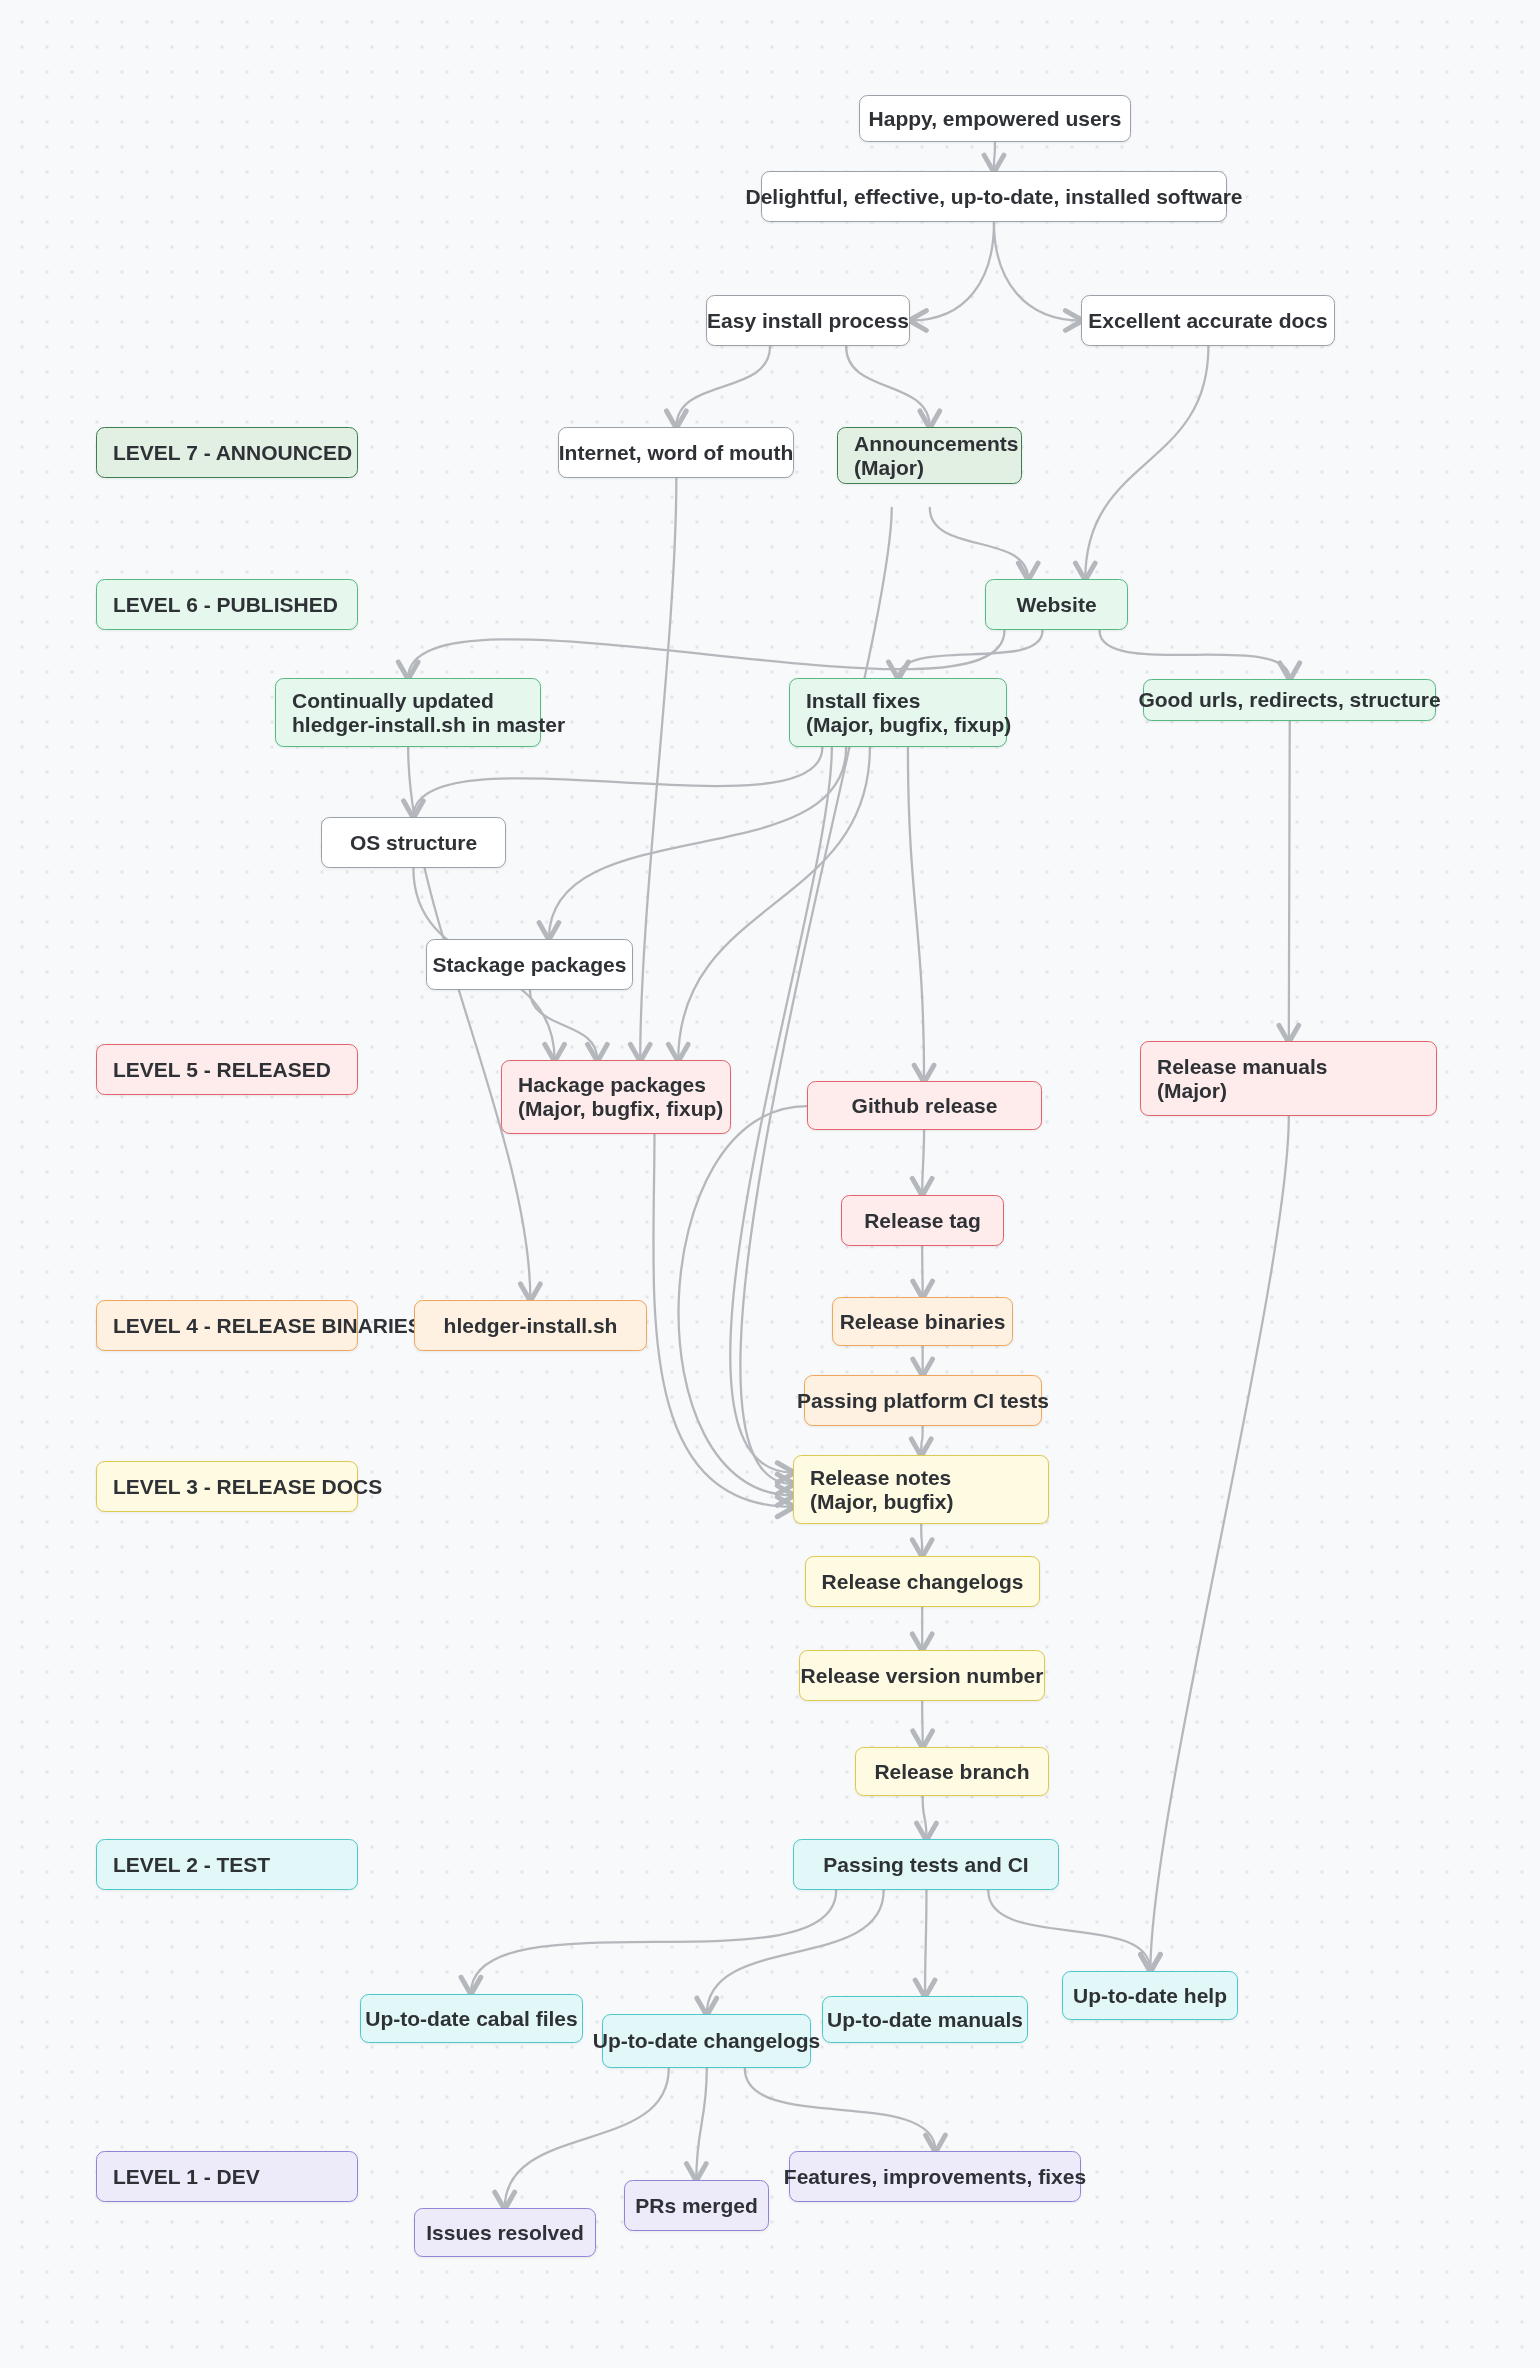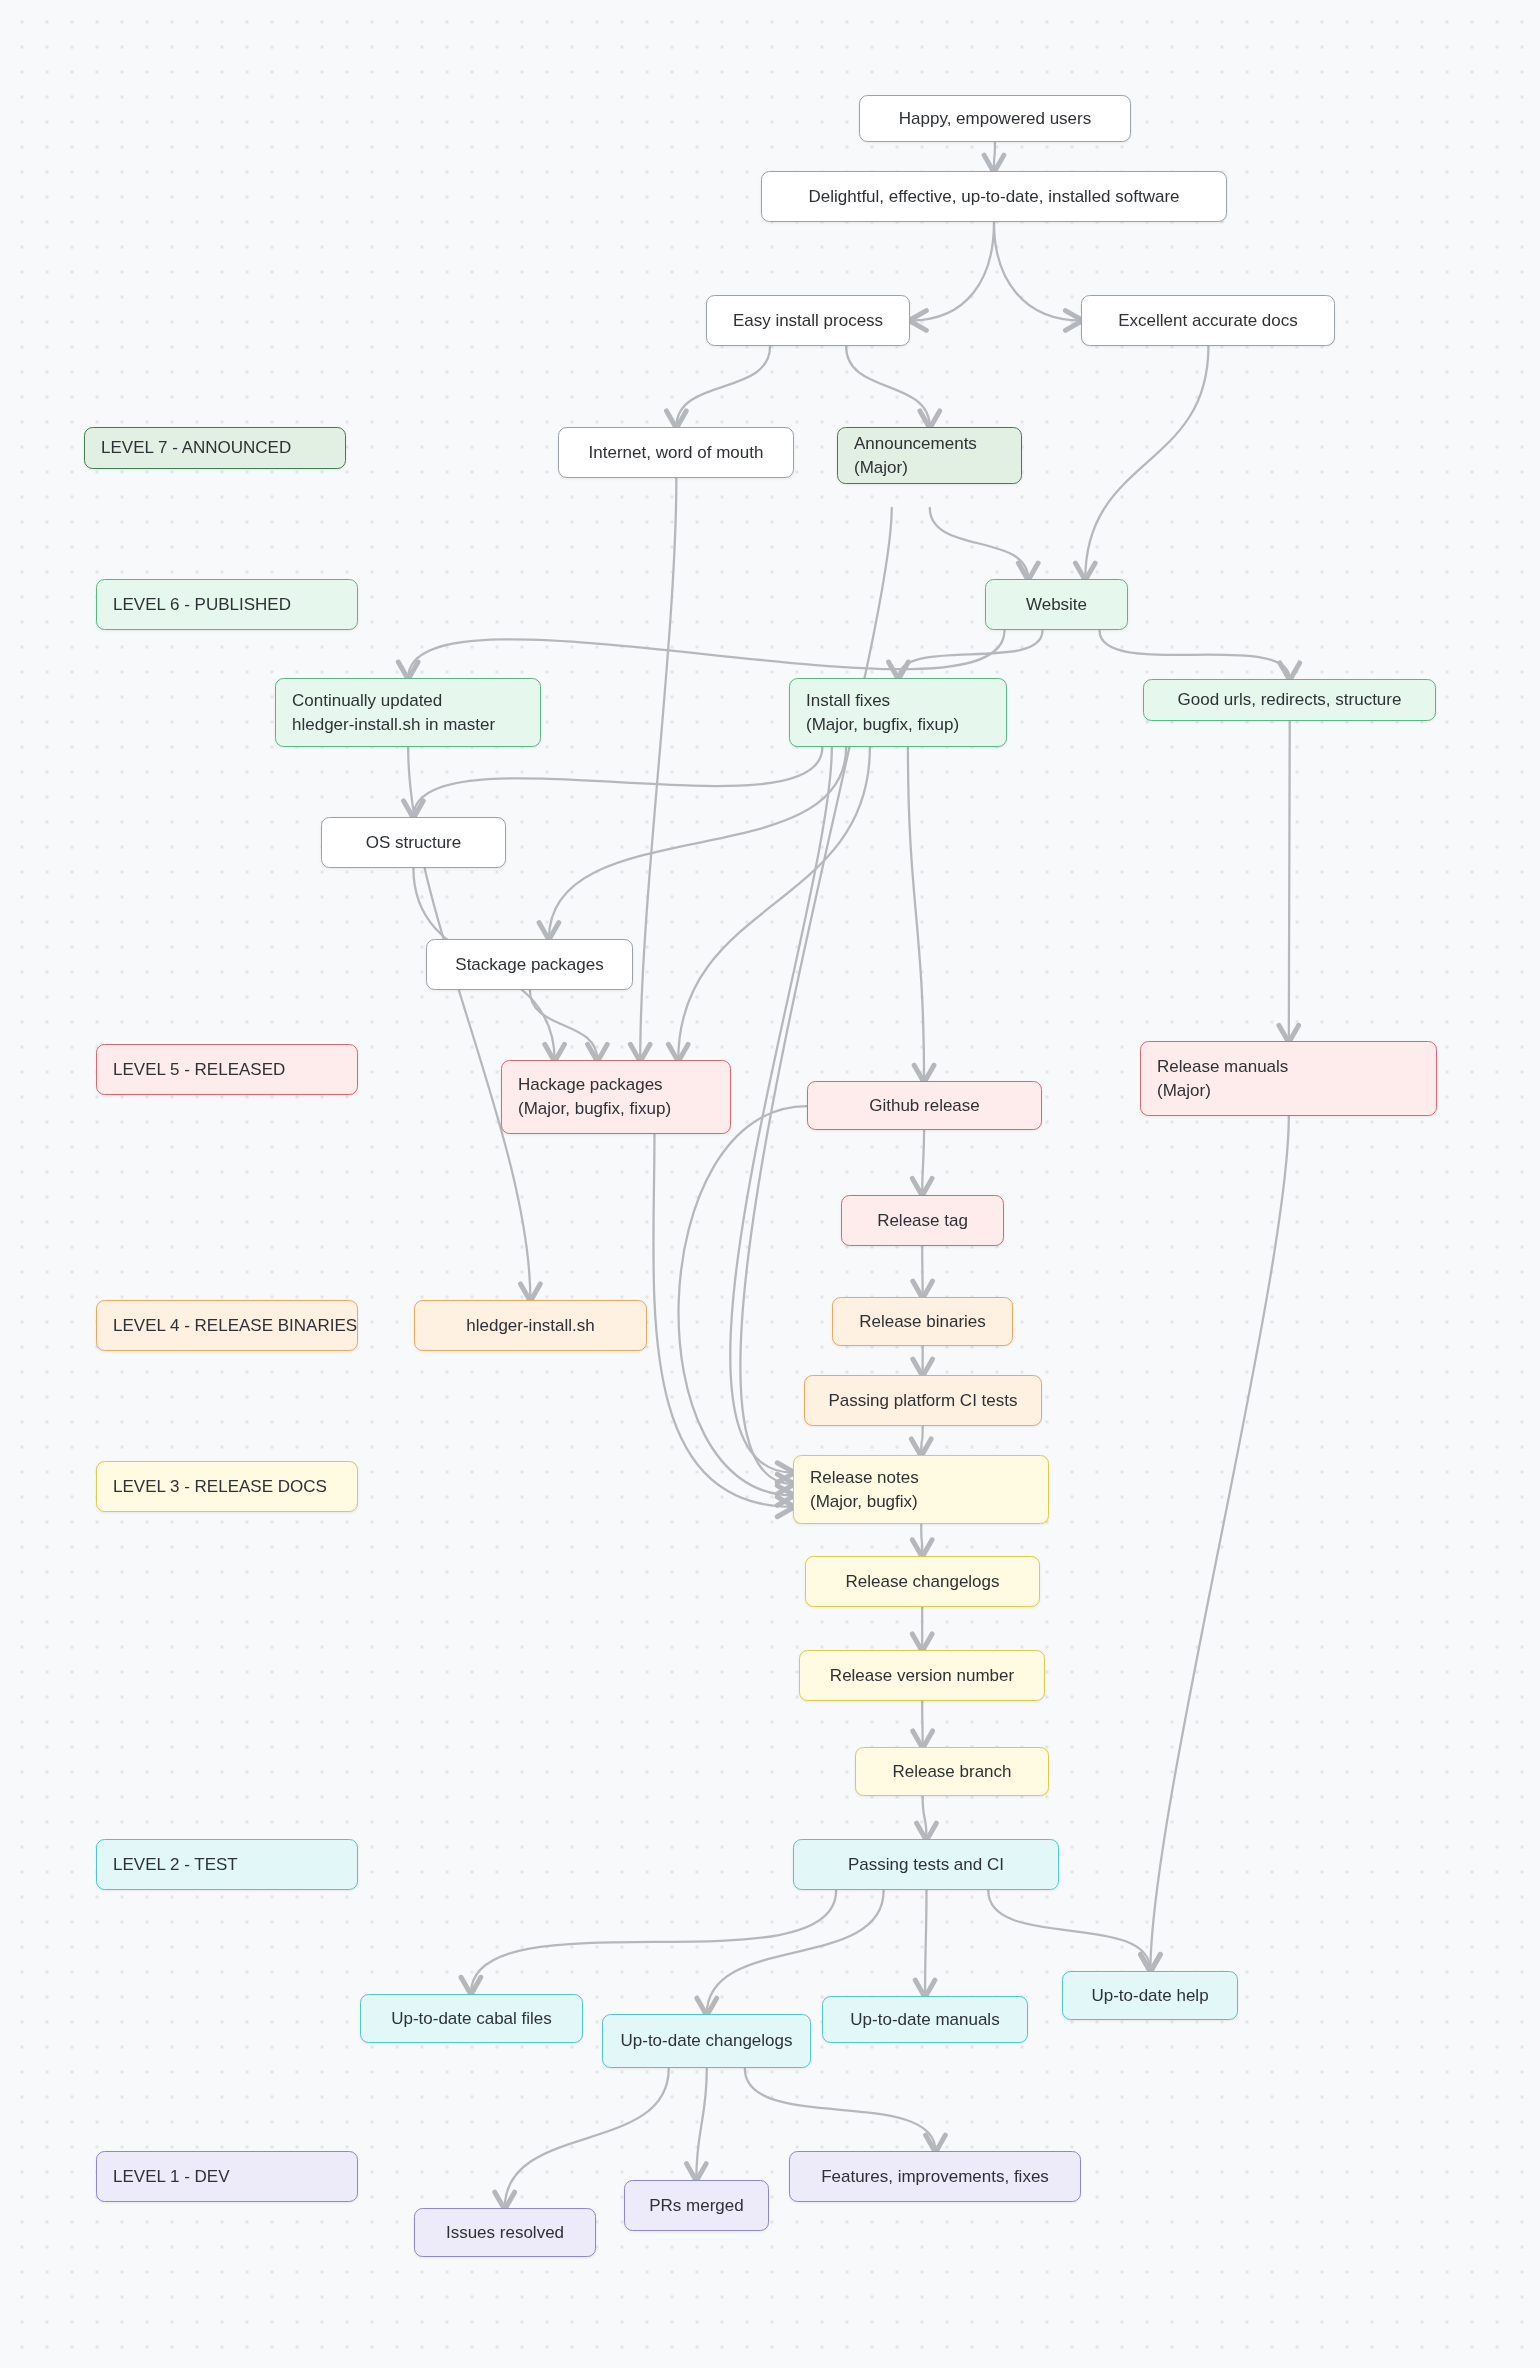--- a/index.html
+++ b/index.html
@@ -28,26 +28,27 @@
   .node {
     position: absolute;
     display: flex;
     flex-direction: column;
     justify-content: center;
     align-items: center;
     text-align: center;
     border-radius: 8.6px;
     border: 1.9px solid #999;
     background: #fff;
-    font-size: 17px;
+    font-size: 21px;
     line-height: 24px;
     color: #2e3135;
     box-shadow: 0 1px 2.9px rgba(0,0,0,0.07);
     padding: 3.8px 11.4px;
     white-space: nowrap;
+    font-weight: bold;
   }
   .node.align-left {
     align-items: flex-start;
     text-align: left;
     padding-left: 16px;
   }
 </style>
 </head>
 <body>
 
@@ -91,21 +92,21 @@
       <path d="M 970 1889 C 970 1917, 974 1906, 974 1934" class="edge" stroke="#b4b8bd" marker-end="url(#arrowhead)"></path>
       <path d="M 879 1988 C 879 2094.2, 495 1989.8, 495 2096" class="edge" stroke="#b4b8bd" marker-end="url(#arrowhead)"></path>
       <path d="M 929 1988 C 929 2074.4, 743 2031.6, 743 2118" class="edge" stroke="#b4b8bd" marker-end="url(#arrowhead)"></path>
       <path d="M 974 1988 C 974 2038.175, 972.5 2048.825, 972.5 2099" class="edge" stroke="#b4b8bd" marker-end="url(#arrowhead)"></path>
       <path d="M 1039 1988 C 1039 2051.375, 1209.5 2008.625, 1209.5 2072" class="edge" stroke="#b4b8bd" marker-end="url(#arrowhead)"></path>
       <path d="M 1355 1174 C 1355 1344, 1209.5 1902, 1209.5 2072" class="edge" stroke="#b4b8bd" marker-end="url(#arrowhead)"></path>
       <path d="M 783 2175 C 783 2244.225, 983.5 2192.775, 983.5 2262" class="edge" stroke="#b4b8bd" marker-end="url(#arrowhead)"></path>
       <path d="M 743 2175 C 743 2229.3, 732 2237.7, 732 2292" class="edge" stroke="#b4b8bd" marker-end="url(#arrowhead)"></path>
       <path d="M 703 2175 C 703 2267.025, 530.5 2229.975, 530.5 2322" class="edge" stroke="#b4b8bd" marker-end="url(#arrowhead)"></path>
     </svg>
-<div class="node align-left" style="left: 84px; top: 427px; width: 262px; height: 42px; background: rgb(226, 239, 227); border-color: rgb(62, 125, 79);">
+<div class="node align-left" style="left: 96px; top: 427px; width: 262px; height: 51px; background: rgb(226, 239, 227); border-color: rgb(62, 125, 79);">
       <div>LEVEL 7 - ANNOUNCED</div>
     </div>
     <div class="node align-left" style="left: 96px; top: 579px; width: 262px; height: 51px; background: rgb(230, 247, 238); border-color: rgb(87, 184, 132);">
       <div>LEVEL 6 - PUBLISHED</div>
     </div>
     <div class="node align-left" style="left: 96px; top: 1044px; width: 262px; height: 51px; background: rgb(253, 236, 235); border-color: rgb(226, 99, 107);">
       <div>LEVEL 5 - RELEASED</div>
     </div>
     <div class="node align-left" style="left: 96px; top: 1300px; width: 262px; height: 51px; background: rgb(254, 241, 225); border-color: rgb(237, 166, 92);">
       <div>LEVEL 4 - RELEASE BINARIES</div>

